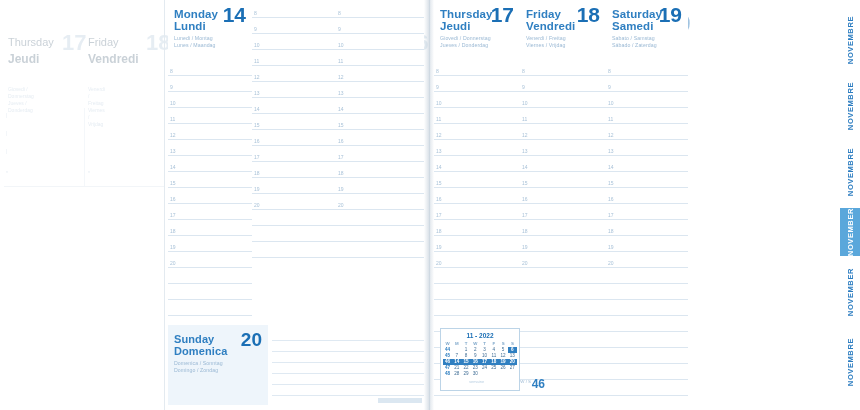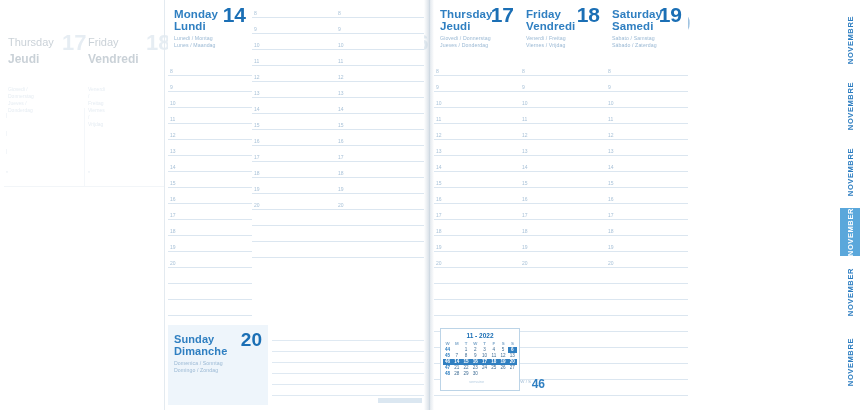--- a/index.html
+++ b/index.html
@@ -608,21 +608,21 @@
           <div class="hourrow"></div>
           <div class="hourrow"></div>
           <div class="hourrow"></div>
         </div>
       </div>
     </div>
 
   <div id="sunday">
     <div class="dayhead">
       <div class="dayname">Sunday</div>
-      <div class="dayname second">Dimanche</div>
+      <div class="dayname second">Domenica</div>
       <div class="daynum">20</div>
       <div class="daylangs" style="white-space:pre-line;">Domenica / Sonntag
 Domingo / Zondag</div>
     </div>
   </div>
 
   <div id="sundaylines">
     <div class="sl"></div>
     <div class="sl"></div>
     <div class="sl"></div>

